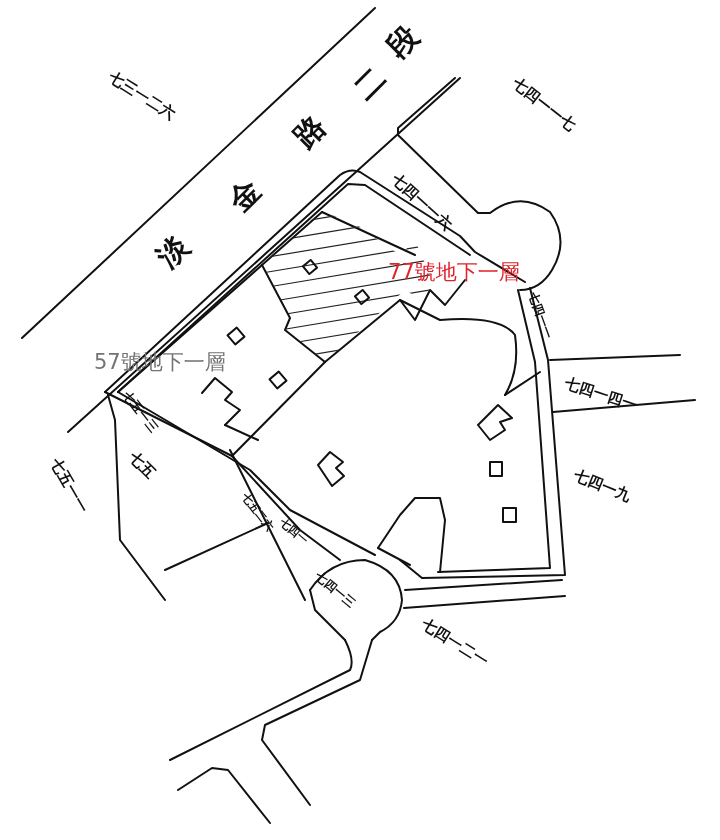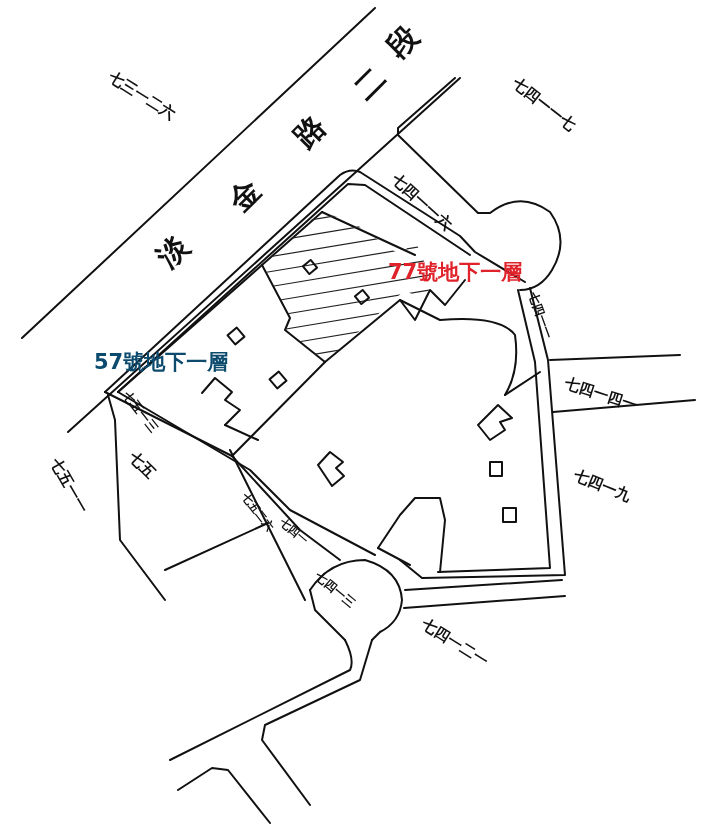--- a/index.html
+++ b/index.html
@@ -3,21 +3,21 @@
 <meta charset="utf-8">
 <style>
   html, body { margin:0; padding:0; background:#ffffff; }
   #canvas { position:relative; width:720px; height:840px; overflow:hidden; background:#fff; }
   svg { position:absolute; left:0; top:0; }
   .ln { fill:none; stroke:#111; stroke-width:2; stroke-linejoin:round; stroke-linecap:round; }
   .hatch { stroke:#222; stroke-width:1.2; }
   .lbl { position:absolute; font-family:"DejaVu Sans", sans-serif; color:#111; white-space:nowrap; transform-origin:0 0; }
   .road { font-size:30px; font-weight:bold; }
   .parcel { font-size:15px; font-weight:bold; }
-  .anno { position:absolute; font-family:"DejaVu Sans", sans-serif; font-size:21px; font-weight:bold; white-space:nowrap; }
+  .anno { position:absolute; font-family:"DejaVu Sans", sans-serif; font-size:21px; font-weight:normal; white-space:nowrap; }
 </style>
 </head>
 <body>
 
 <div id="canvas">
   <svg width="720" height="840" viewBox="0 0 720 840">
     <defs>
       <clipPath id="hclip">
         <polygon points="320,212 262,265 290,318 285,330 325,362 405,290 425,302 432,280 415,240 400,255 350,220"></polygon>
       </clipPath>
@@ -103,15 +103,15 @@
   <span class="lbl parcel" style="left:568px;top:374px;transform:rotate(18deg);">七四一四一</span>
   <span class="lbl parcel" style="left:578px;top:466px;transform:rotate(22deg);">七四一九</span>
   <span class="lbl parcel" style="left:428px;top:615px;transform:rotate(32deg);">七四一二一</span>
   <span class="lbl parcel" style="left:322px;top:568px;transform:rotate(40deg);font-size:12px;">七四一三</span>
   <span class="lbl parcel" style="left:132px;top:388px;transform:rotate(52deg);font-size:12px;">七五一三</span>
   <span class="lbl parcel" style="left:138px;top:448px;transform:rotate(45deg);">七五</span>
   <span class="lbl parcel" style="left:62px;top:455px;transform:rotate(60deg);">七五一一</span>
   <span class="lbl parcel" style="left:250px;top:490px;transform:rotate(52deg);font-size:11px;">七五二六</span>
   <span class="lbl parcel" style="left:286px;top:515px;transform:rotate(40deg);font-size:11px;">七四一</span>
 
-  <span class="anno" style="left:94px;top:348px;color:#0c4a6e;">57號地下一層</span>
+  <span class="anno" style="left:94px;top:348px;color:#737373;">57號地下一層</span>
   <span class="anno" style="left:388px;top:258px;color:#e0232b;">77號地下一層</span>
 </div>
 
 </body></html>

